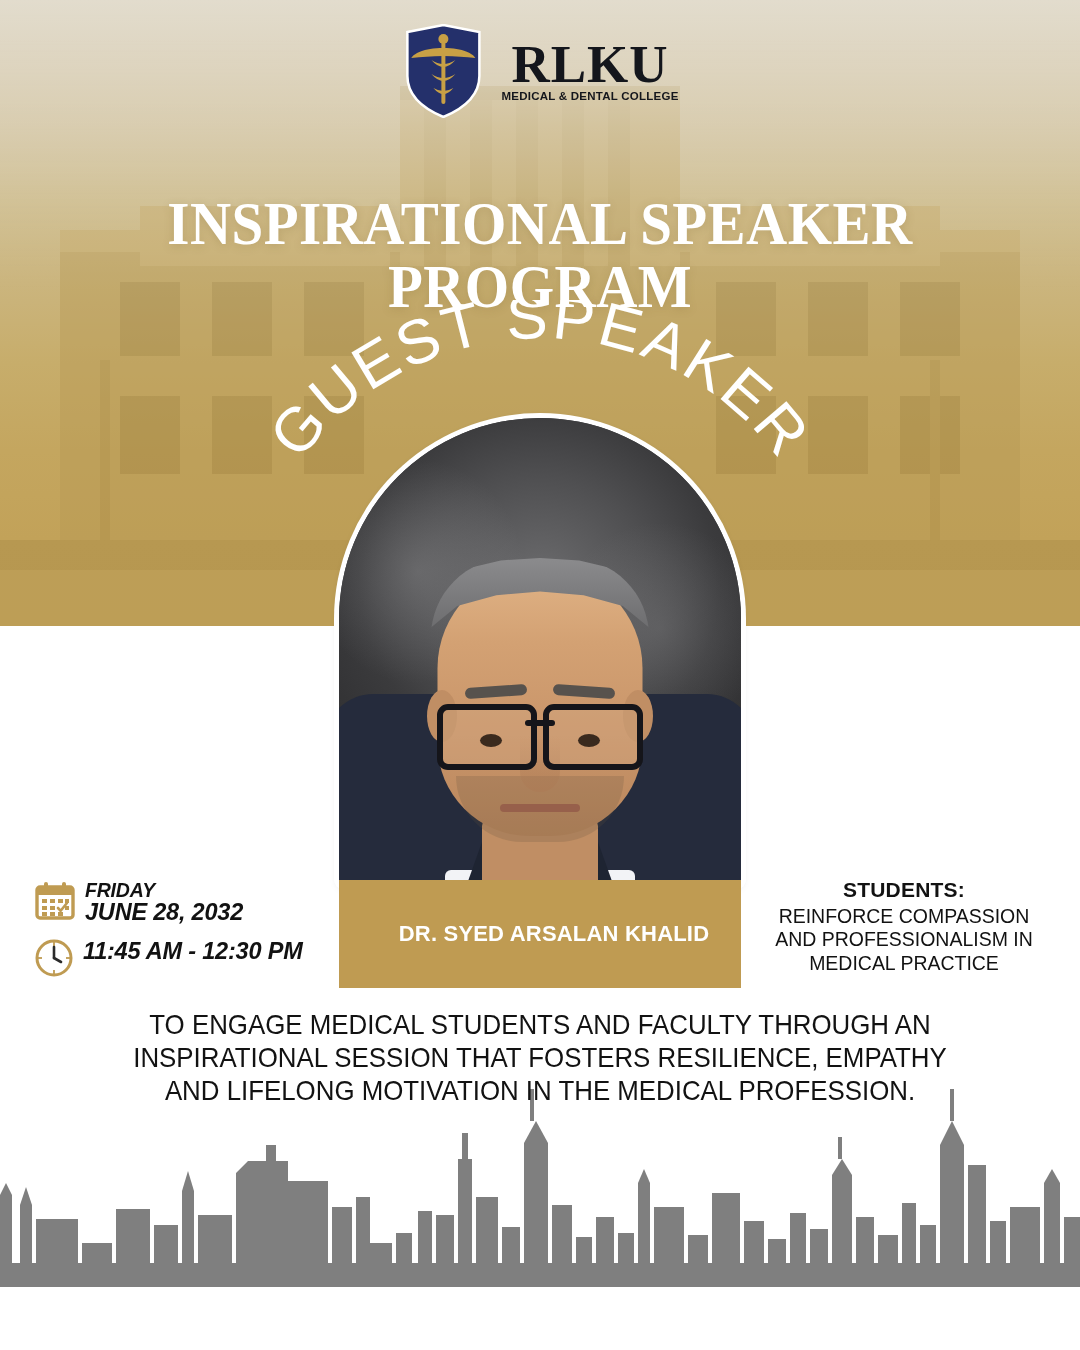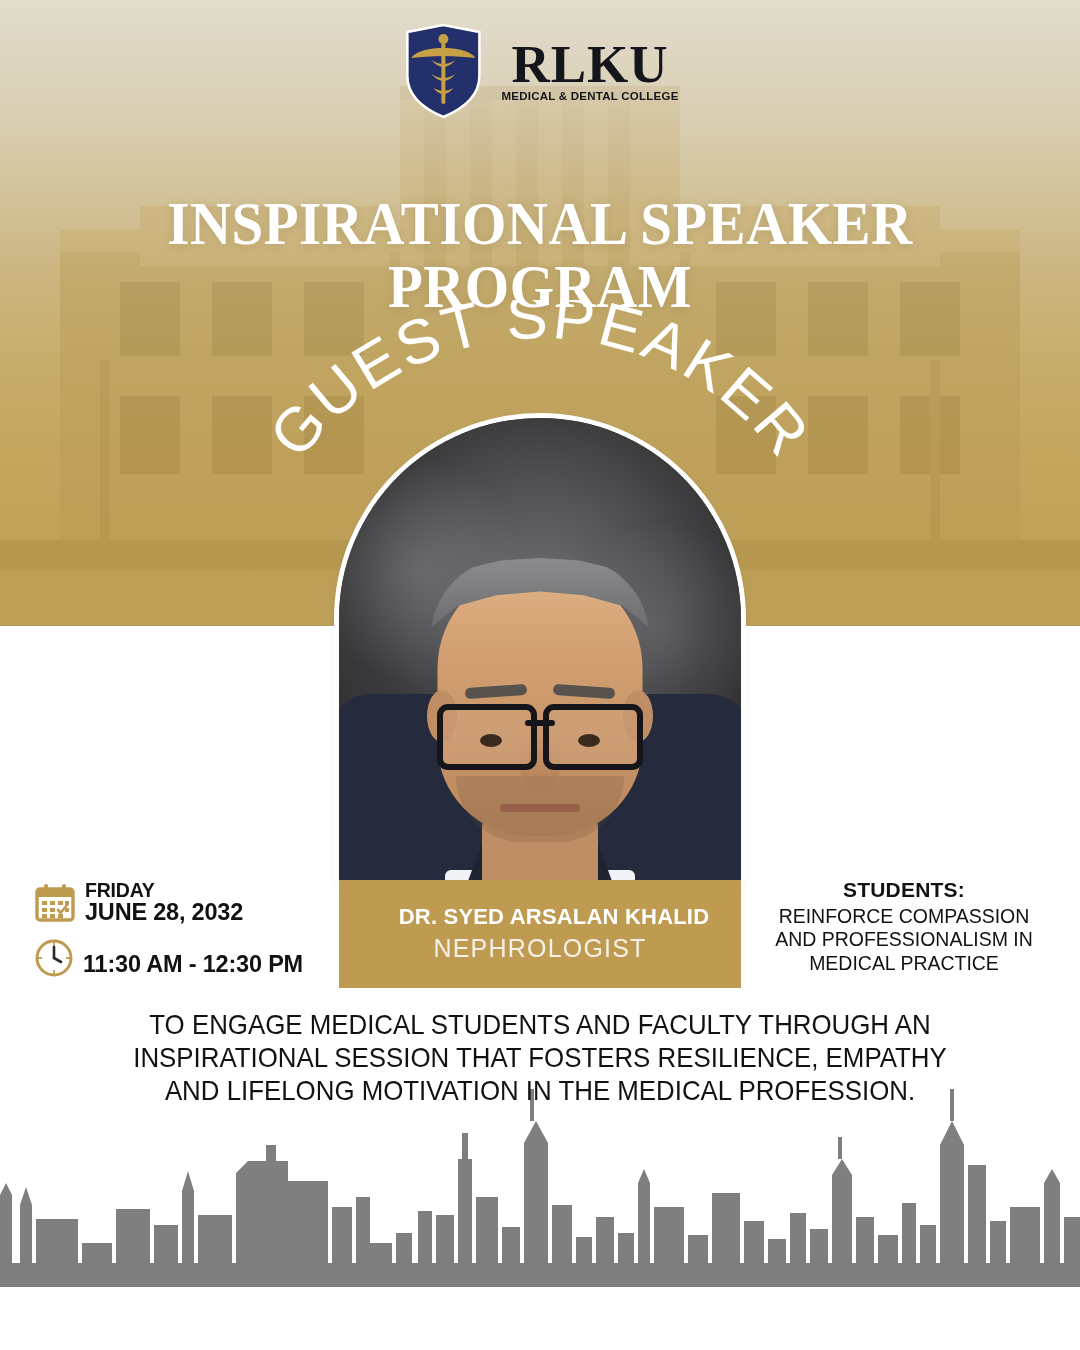--- a/index.html
+++ b/index.html
@@ -177,21 +177,21 @@
   }
   .spk-role{
     color:#f6f1e6; font-size:25px; font-weight:300; letter-spacing:1.2px;
     margin-top:4px;
   }
 
   
   .datetime{
     position:absolute; left:34px; top:880px; width:300px; z-index:44;
   }
-  .dt-row{ display:flex; align-items:flex-end; gap:9px; }
+  .dt-row{ display:flex; align-items:flex-start; gap:9px;font-style:italic; }
   .dt-row + .dt-row{ margin-top:14px; }
   .dt-lines{ display:flex; flex-direction:column; line-height:1.03; }
   .dt-strong{ font-size:23.5px; font-weight:700; color:#121212; letter-spacing:-.2px; }
   .dt-day{ font-size:19.5px; font-weight:700; color:#121212; letter-spacing:-.2px; }
 
   
   .objective{
     position:absolute; right:20px; top:878px; width:312px; z-index:44;
     text-align:center; color:#121212;
   }
@@ -332,21 +332,20 @@
         </div>
       <div class="lens rgt">
           <div class="eye rgt"></div>
         </div>
       <div class="bridge"></div>
     </div>
   </div>
 
   <div class="nameband">
     <div class="spk-name">DR. SYED ARSALAN KHALID</div>
-    <div class="spk-role">NEPHROLOGIST</div>
   </div>
 
   <div class="datetime">
     <div class="dt-row">
       <svg width="42" height="42" viewBox="0 0 42 42">
         <rect x="3" y="7" width="36" height="31" rx="3" fill="none" stroke="#bf9b52" stroke-width="3.4"></rect>
         <rect x="3" y="7" width="36" height="8" fill="#bf9b52"></rect>
         <rect x="10" y="2" width="4" height="9" rx="2" fill="#bf9b52"></rect>
         <rect x="28" y="2" width="4" height="9" rx="2" fill="#bf9b52"></rect>
         <g fill="#bf9b52">
@@ -373,21 +372,21 @@
         <circle cx="20" cy="20" r="17" fill="none" stroke="#bf9b52" stroke-width="3"></circle>
         <g stroke="#bf9b52" stroke-width="1.8">
           <line x1="20" y1="4" x2="20" y2="8"></line>
             <line x1="20" y1="32" x2="20" y2="36"></line>
           <line x1="4" y1="20" x2="8" y2="20"></line>
             <line x1="32" y1="20" x2="36" y2="20"></line>
         </g>
         <line x1="20" y1="20" x2="20" y2="9" stroke="#2b2b2b" stroke-width="2.6" stroke-linecap="round"></line>
         <line x1="20" y1="20" x2="27" y2="24" stroke="#2b2b2b" stroke-width="2.6" stroke-linecap="round"></line>
       </svg>
-      <span class="dt-strong">11:30 AM - 12:30 PM</span>
+      <span class="dt-strong">11:45 AM - 12:30 PM</span>
     </div>
   </div>
 
   <div class="objective">
     <div class="obj-head">STUDENTS:</div>
     <div class="obj-body">
       <div>REINFORCE COMPASSION</div>
       <div>AND PROFESSIONALISM IN</div>
       <div>MEDICAL PRACTICE</div>
     </div>

